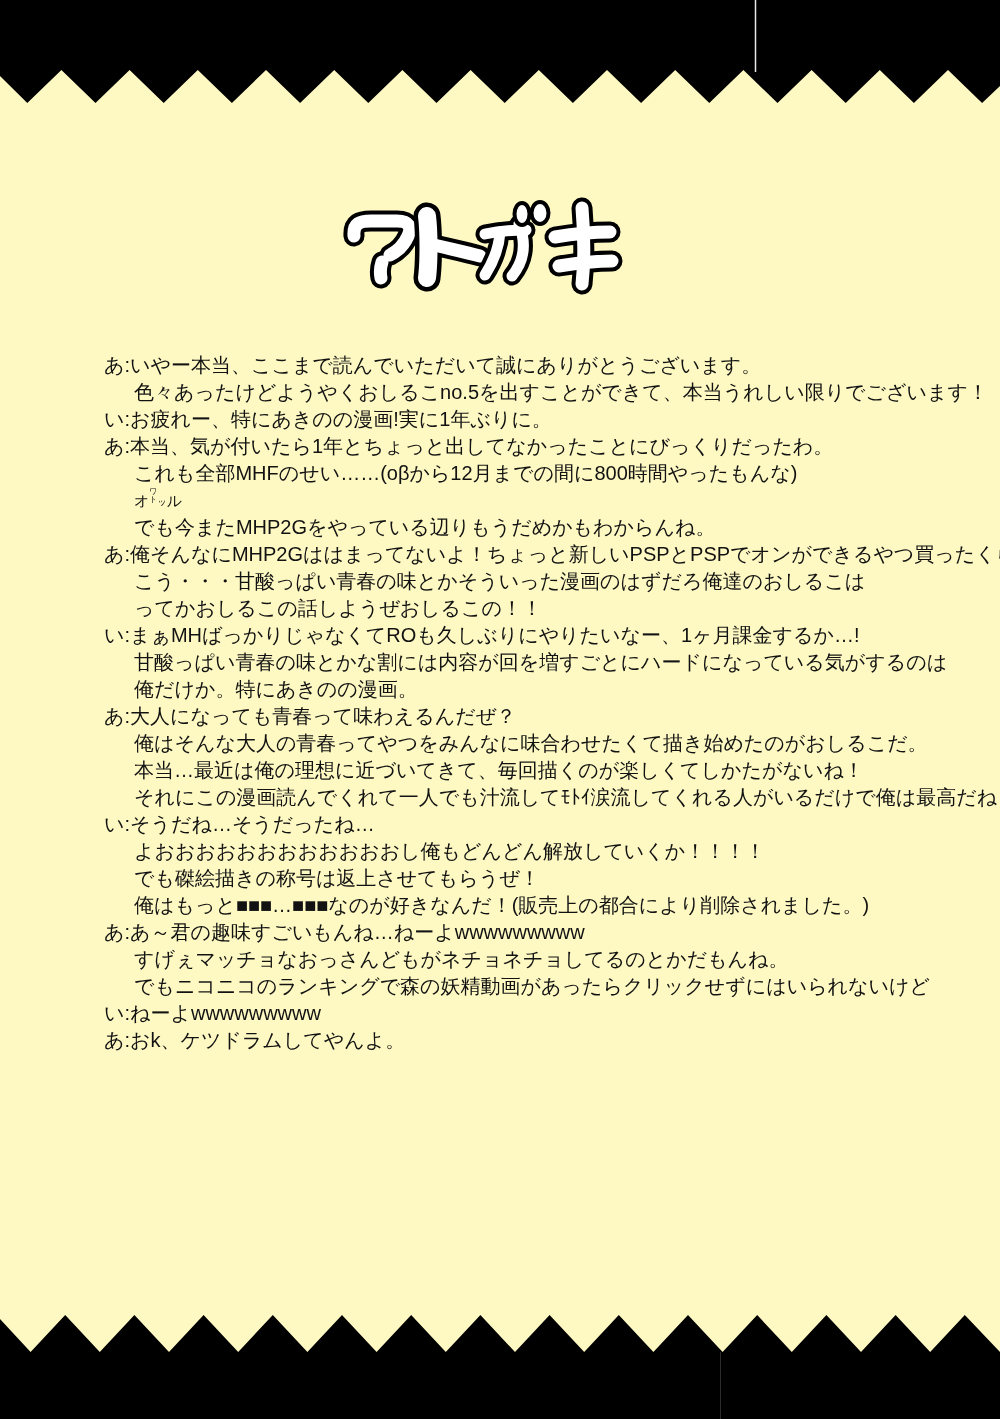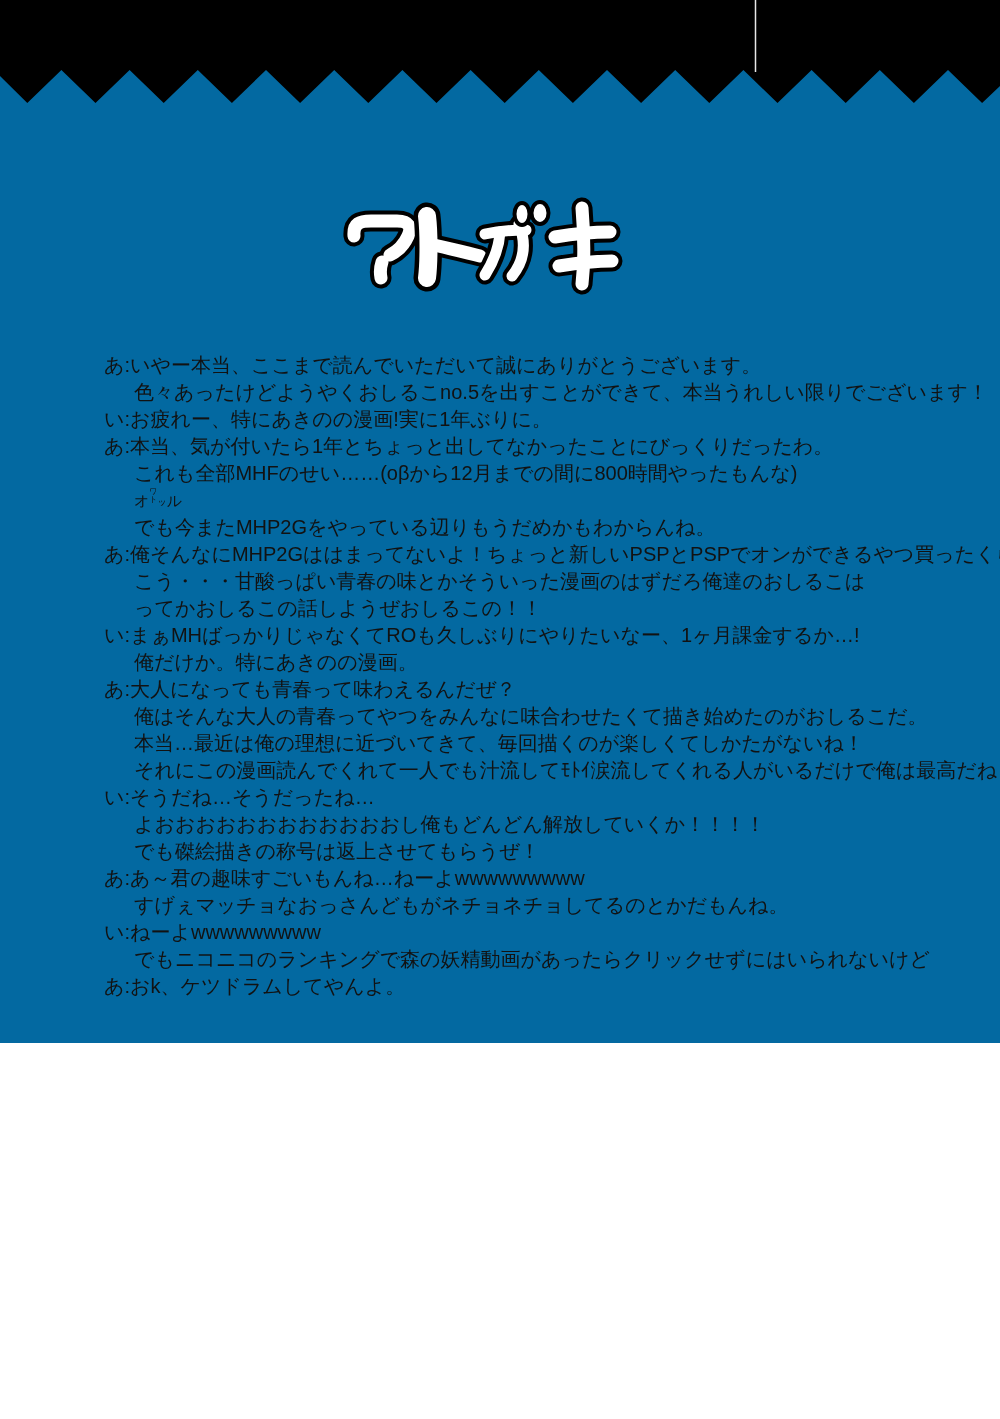--- a/index.html
+++ b/index.html
@@ -1,19 +1,19 @@
 <!DOCTYPE html>
 <html><head>
 <meta charset="utf-8">
 <style>
   html,body{margin:0;padding:0;background:#ffffff;}
   .page{
     position:relative;
-    width:1000px;height:1043px;
-    background:#0369a1;
+    width:1000px;height:1419px;
+    background:#fef9c3;
     overflow:hidden;
     font-family:"Liberation Sans","DejaVu Sans",sans-serif;
     color:#121212;
   }
   .borders-svg{position:absolute;left:0;top:0;}
   .title-wrap{position:absolute;left:338px;top:192px;width:296px;height:108px;}
   .visually-hidden{
     position:absolute;width:1px;height:1px;overflow:hidden;
     clip:rect(0 0 0 0);white-space:nowrap;
   }
@@ -110,28 +110,30 @@
       <div class="line indent">これも全部MHFのせい……(oβから12月までの間に800時間やったもんな)</div>
       <div class="line indent small"><span>オ</span><span class="stack">
           <span>ワ</span>
           <span>ト</span>
         </span><span class="sokuon">ッ</span><span>ル</span></div>
       <div class="line indent">でも今またMHP2Gをやっている辺りもうだめかもわからんね。</div>
       <div class="line">あ:俺そんなにMHP2Gははまってないよ！ちょっと新しいPSPとPSPでオンができるやつ買ったくらいだもの！</div>
       <div class="line indent">こう・・・甘酸っぱい青春の味とかそういった漫画のはずだろ俺達のおしるこは</div>
       <div class="line indent">ってかおしるこの話しようぜおしるこの！！</div>
       <div class="line">い:まぁMHばっかりじゃなくてROも久しぶりにやりたいなー、1ヶ月課金するか…!</div>
+      <div class="line indent">甘酸っぱい青春の味とかな割には内容が回を増すごとにハードになっている気がするのは</div>
       <div class="line indent">俺だけか。特にあきのの漫画。</div>
       <div class="line">あ:大人になっても青春って味わえるんだぜ？</div>
       <div class="line indent">俺はそんな大人の青春ってやつをみんなに味合わせたくて描き始めたのがおしるこだ。</div>
       <div class="line indent">本当…最近は俺の理想に近づいてきて、毎回描くのが楽しくてしかたがないね！</div>
       <div class="line indent">それにこの漫画読んでくれて一人でも汁流してﾓﾄｲ涙流してくれる人がいるだけで俺は最高だね！</div>
       <div class="line">い:そうだね…そうだったね…</div>
       <div class="line indent">よおおおおおおおおおおおおし俺もどんどん解放していくか！！！！</div>
       <div class="line indent">でも磔絵描きの称号は返上させてもらうぜ！</div>
+      <div class="line indent">俺はもっと■■■…■■■なのが好きなんだ！(販売上の都合により削除されました。)</div>
       <div class="line">あ:あ～君の趣味すごいもんね…ねーよwwwwwwwww</div>
       <div class="line indent">すげぇマッチョなおっさんどもがネチョネチョしてるのとかだもんね。</div>
+      <div class="line indent">でもニコニコのランキングで森の妖精動画があったらクリックせずにはいられないけど</div>
       <div class="line">い:ねーよwwwwwwwww</div>
-      <div class="line indent">でもニコニコのランキングで森の妖精動画があったらクリックせずにはいられないけど</div>
       <div class="line">あ:おk、ケツドラムしてやんよ。</div>
     </div>
 
 </div>
 
 </body></html>

